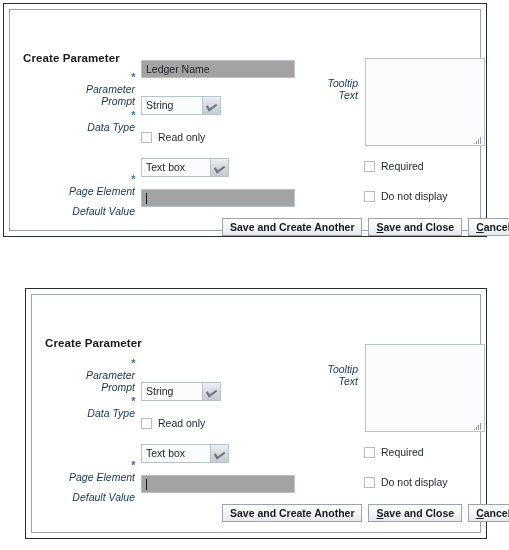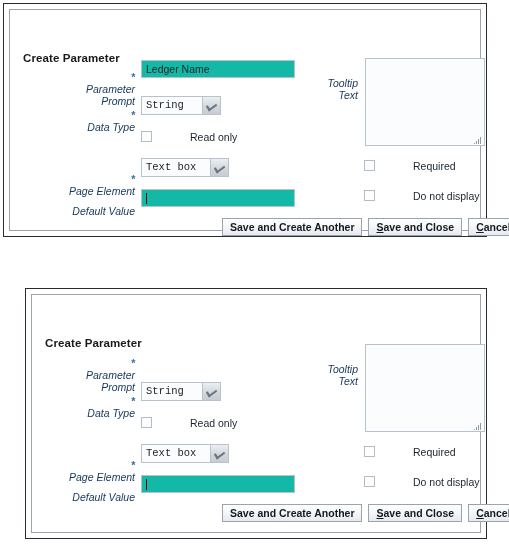--- a/index.html
+++ b/index.html
@@ -70,21 +70,21 @@
     color: #3a6ea5;
     font-size: 11px;
     font-weight: bold;
     vertical-align: baseline;
   }
 
   .txt {
     position: absolute;
     box-sizing: border-box;
     border: 1px solid #b8c2cc;
-    background: #14b8a6;
+    background: #a3a3a3;
     font-family: "Liberation Sans", sans-serif;
     font-size: 10.5px;
     color: #21262b;
     padding: 0 4px;
     line-height: 16px;
     overflow: hidden;
     white-space: nowrap;
   }
 
   .caret {
@@ -120,21 +120,20 @@
   .area .grip i.d { left: 0px; top: 7px; width: 1px; height: 1px; }
 
   
   .sel {
     position: absolute;
     box-sizing: border-box;
     border: 1px solid #b8c2cc;
     background: #fbfcfd;
     display: flex;
     align-items: stretch;
-    font-family: Liberation Mono, monospace;
   }
   .sel .sel-val {
     flex: 1;
     font-size: 10.5px;
     color: #21262b;
     padding: 0 4px;
     line-height: 17px;
     white-space: nowrap;
     overflow: hidden;
   }
@@ -154,23 +153,22 @@
     border-left: 2px solid #6b7480;
     border-bottom: 2px solid #6b7480;
     transform: skewX(-20deg) rotate(-45deg) scale(0.95,1.15);
     transform-origin: center;
   }
 
   
   .cbrow {
     position: absolute;
     display: flex;
-    align-items: flex-start;
-    white-space: nowrap;
-    gap: 32px;
+    align-items: center;
+    white-space: nowrap;
   }
   .cbox {
     width: 11px;
     height: 11px;
     box-sizing: border-box;
     border: 1px solid #b3bdc7;
     background: #fdfdfe;
     margin-right: 6px;
     flex: none;
   }

